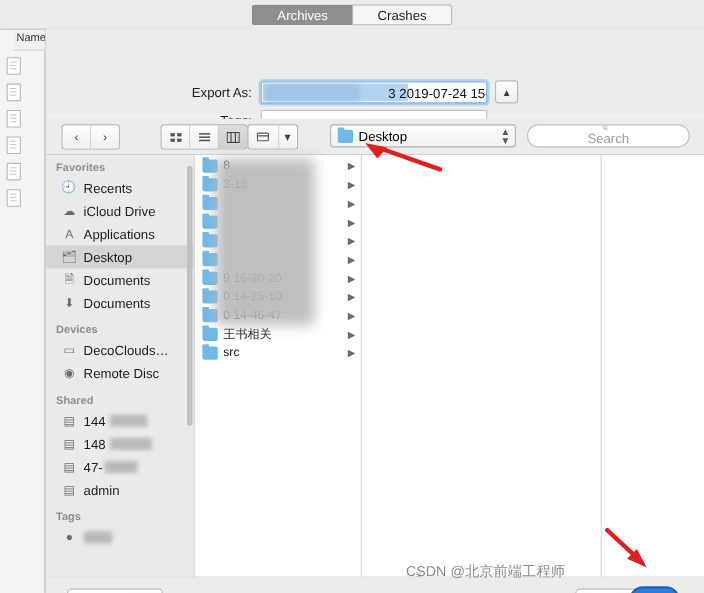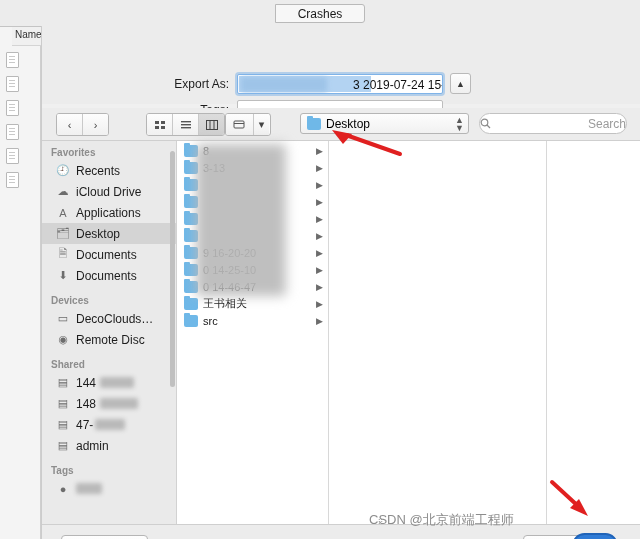--- a/index.html
+++ b/index.html
@@ -224,24 +224,25 @@
   }
   #search-field {
     position: absolute;
     left: 437px; top: 5px;
     width: 148px; height: 21px;
     background: #ffffff;
     border: 1px solid #c2c2c2;
     border-radius: 11px;
     display: flex;
     align-items: center;
-    justify-content: space-between;
+    justify-content: flex-end;
     box-sizing: border-box;
     font-size: 12px;
     color: #9b9b9b;
+    flex-direction: column;
   }
 
   
   #browser {
     position: absolute;
     left: 0; top: 114px;
     width: 599px; height: 385px;
     background: #ffffff;
     border-top: 1px solid #cfcfcf;
     border-bottom: 1px solid #cfcfcf;
@@ -426,20 +427,21 @@
   <div id="bg-left-header">Name</div>
   <div class="bg-file-icon" style="top:52px"></div>
   <div class="bg-file-icon" style="top:76px"></div>
   <div class="bg-file-icon" style="top:100px"></div>
   <div class="bg-file-icon" style="top:124px"></div>
   <div class="bg-file-icon" style="top:148px"></div>
   <div class="bg-file-icon" style="top:172px"></div>
 </div>
 
 <div id="tabbar">
+  <div class="tab first selected">Archives</div>
   <div class="tab last">Crashes</div>
 </div>
 
 <div id="save-sheet">
 
   <div id="sheet-top">
     <div class="field-row" style="left:95px; top:47px;justify-content:center;">
       <div class="field-label">Export As:</div>
       <div class="text-input" id="export-input">
         <div id="export-highlight"></div>

